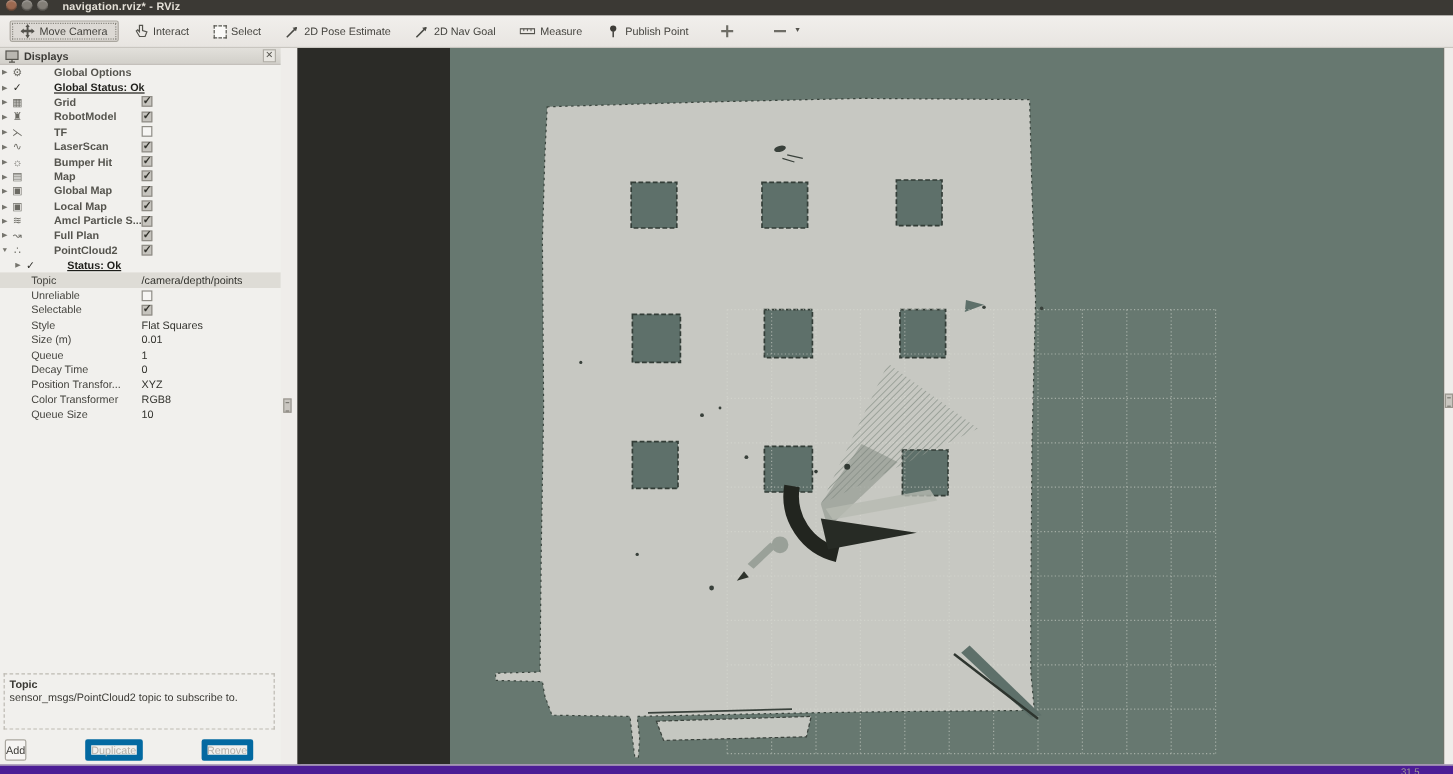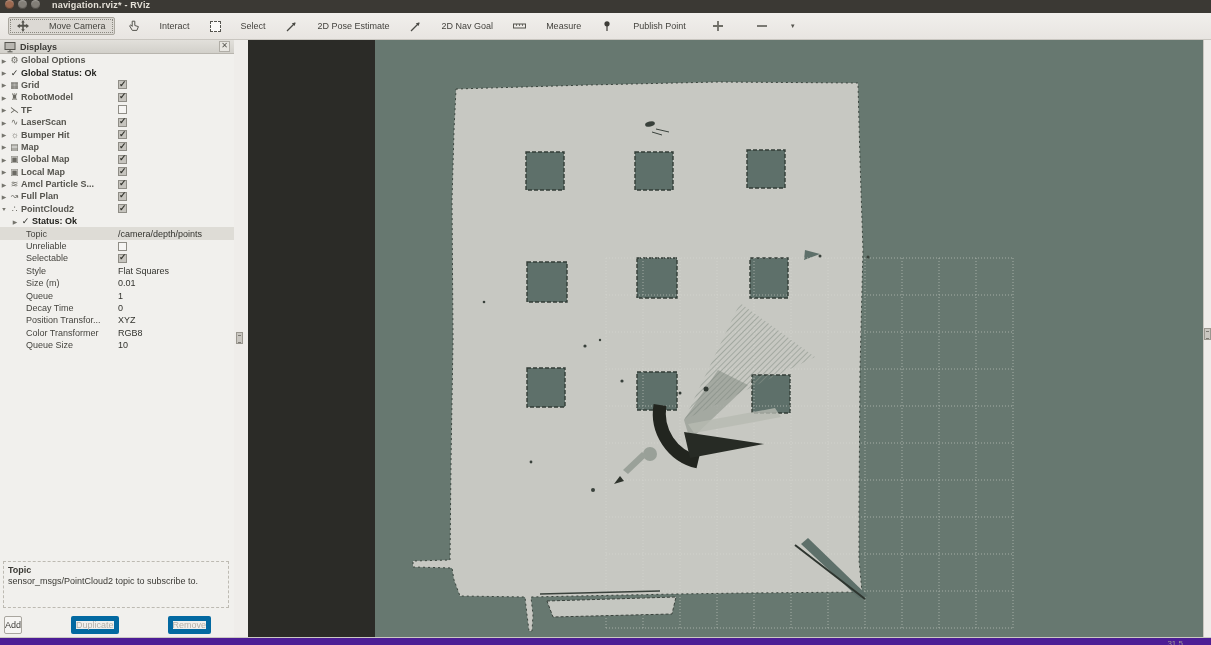--- a/index.html
+++ b/index.html
@@ -14,40 +14,40 @@
   .winbtn{width:9px;height:9px;border-radius:50%;margin-left:4px;flex:0 0 auto;
     box-shadow:inset 0 1px 1px rgba(255,255,255,.25), inset 0 -1px 1px rgba(0,0,0,.4);}
   .winbtn.close{background:#9c6950;margin-left:5px;}
   .winbtn.min{background:#827e77;}
   .winbtn.max{background:#827e77;}
   .wtitle{color:#e5e1d8;font-size:9px;font-weight:bold;margin-left:12px;letter-spacing:.2px;}
   
   .toolbar{position:absolute;left:0;top:13px;width:1211px;height:27px;
     background:linear-gradient(#f1efec,#e8e5e1);border-bottom:1px solid #c9c6c0;
     display:flex;align-items:center;box-sizing:border-box;padding-left:8px;}
-  .tool{display:flex;align-items:center;gap:20px;font-size:9px;color:#44433e;
+  .tool{display:flex;align-items:center;gap:4px;font-size:9px;color:#44433e;
     padding:3px 7px;margin-right:6px;border-radius:2px;white-space:nowrap;}
   .tool svg{display:block;}
   .tool.active{background:#dcd9d4;border:1px solid #aaa79f;outline:1px dotted #8a8880;outline-offset:-3px;padding:2px 8px;}
   .tool .sel-ico{width:9px;height:9px;border:1px dashed #55544e;background:#fbfaf8;}
   .caret{font-size:6px;color:#55544e;margin-left:2px;}
   
   .panel{position:absolute;left:0;top:40px;width:234px;height:597px;background:#f1f0ed;}
   .phead{position:absolute;left:0;top:0;width:234px;height:14px;
     background:linear-gradient(#e2e0db,#d2d0ca);border-bottom:1px solid #b8b5ae;
     display:flex;align-items:center;font-size:9px;font-weight:bold;color:#3b3a36;box-sizing:border-box;padding:0 4px;}
   .phead .ptitle{margin-left:4px;flex:1;}
   .phead .pclose{font-size:8px;color:#55544e;font-weight:normal;border:1px solid #b0ada6;
     width:9px;height:9px;line-height:8px;text-align:center;background:#e8e6e1;}
   .tree{position:absolute;left:0;top:14px;width:234px;}
   .trow,.prow{position:relative;height:12.4px;display:flex;align-items:center;font-size:9px;}
   .trow .arr{width:8px;text-align:center;font-size:6px;color:#76756e;flex:0 0 auto;transform:scaleY(.9);}
   .trow .ticon{width:13px;text-align:center;font-size:9px;color:#6b6a63;flex:0 0 auto;}
-  .tname{font-weight:bold;color:#55544e;white-space:nowrap;}
-  .trow.emph .tname{color:#1e1e1a;}
+  .tname{font-weight:bold;color:#55544e;white-space:nowrap;margin-left:24px;}
+  .trow.emph .tname{color:#1e1e1a;text-decoration:underline;}
   .ind1{margin-left:11px;}
   .valcol{position:absolute;left:118px;top:0;height:12.4px;display:flex;align-items:center;}
   .pvalue{font-size:9px;color:#33332e;white-space:nowrap;}
   .plabel{margin-left:26px;color:#45443f;white-space:nowrap;}
   .prow.hl{background:#dedcd6;}
   .cbox{width:9px;height:9px;box-sizing:border-box;border:1px solid #8f8d86;background:#f6f5f3;position:relative;}
   .cbox.checked{background:#c6c4be;}
   .cbox.checked::after{content:"✓";position:absolute;left:0px;top:-2.5px;font-size:9px;font-weight:bold;color:#35352f;}
   .helpbox{position:absolute;left:3px;top:521px;width:226px;height:47px;box-sizing:border-box;
     border:1px dashed #bdbab2;padding:3px 4px;font-size:9px;color:#3a3934;}

